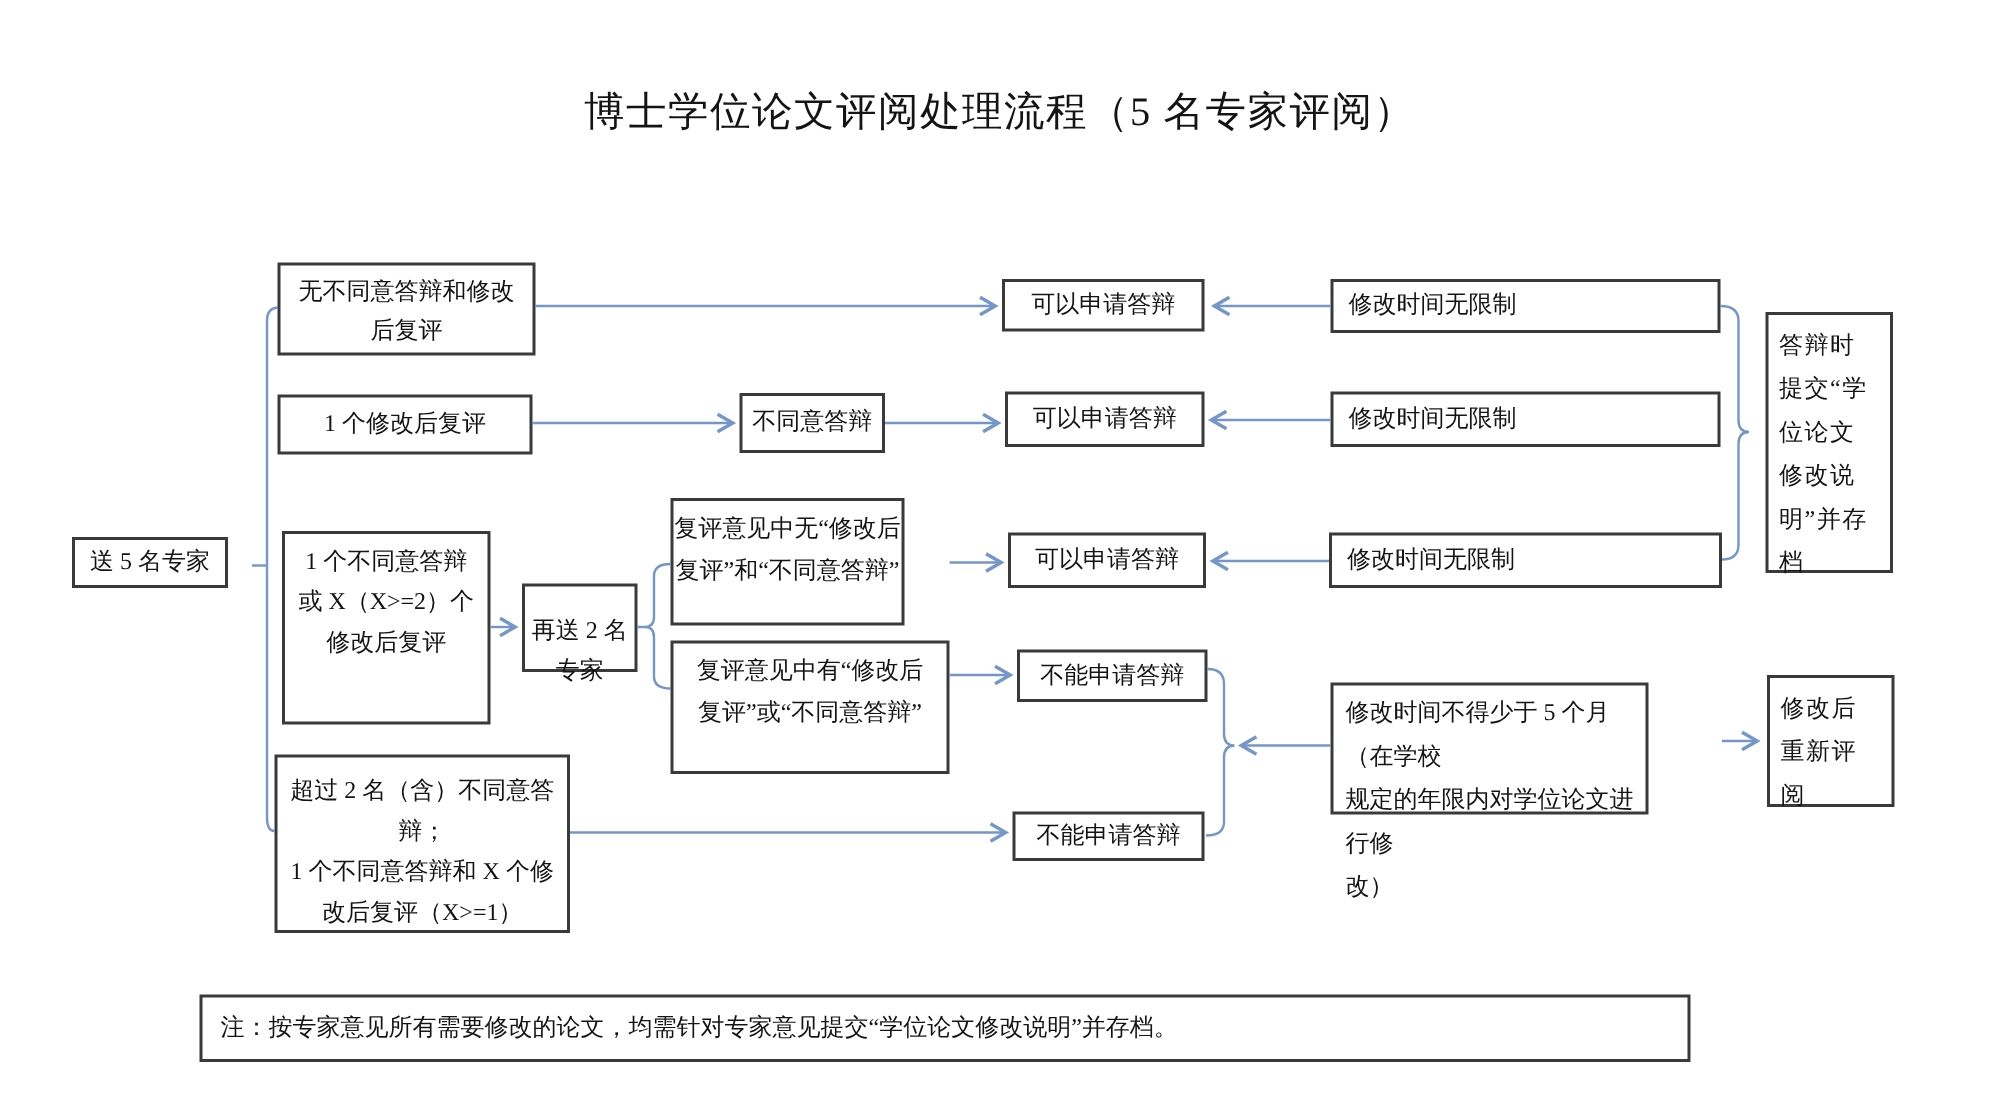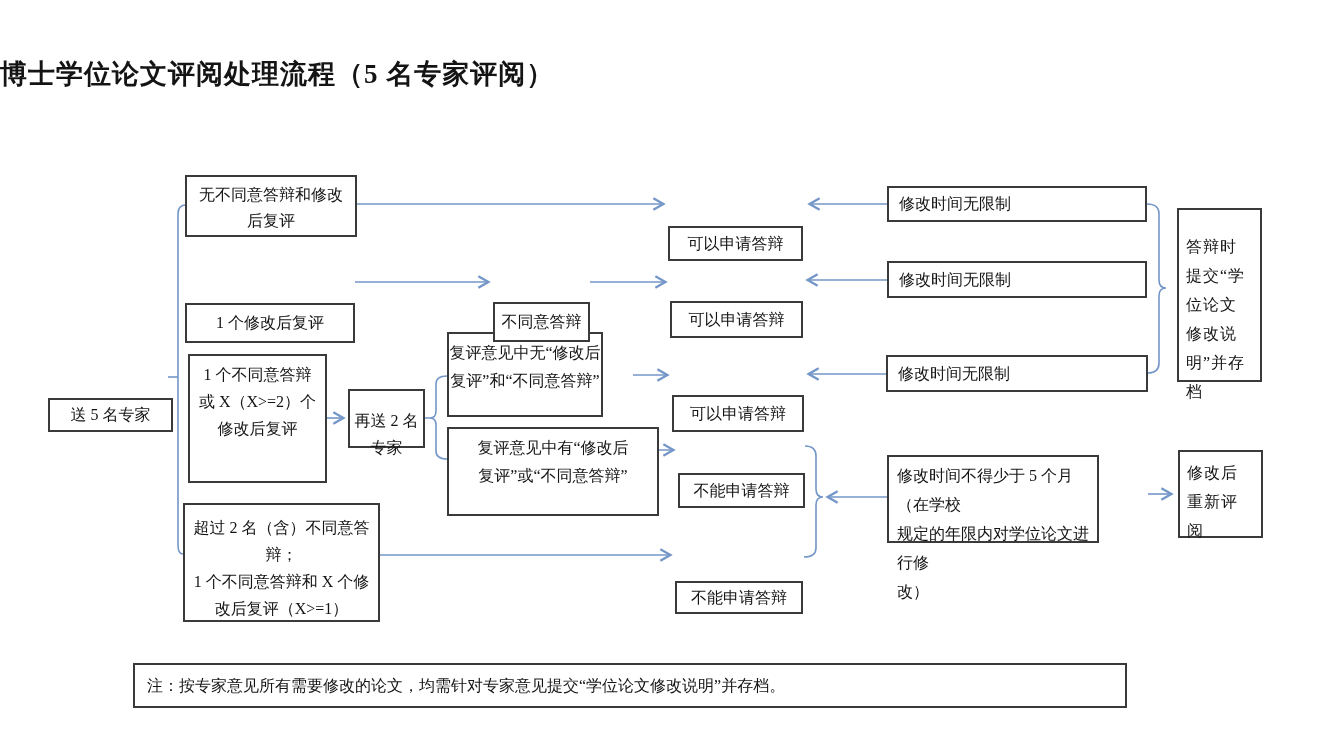--- a/index.html
+++ b/index.html
@@ -1,24 +1,24 @@
 <!DOCTYPE html>
 <html><head>
 <meta charset="utf-8">
 <style>
   html,body{margin:0;padding:0;background:#ffffff;}
   body{width:1333px;height:744px;position:relative;overflow:hidden;
        font-family:"Liberation Serif","DejaVu Serif",serif;color:#141414;}
   .stage{position:absolute;left:0;top:0;width:1333px;height:744px;}
-  .title{position:absolute;left:0;top:56px;width:1333px;text-align:left;
-         font-size:27px;font-weight:bold;letter-spacing:1px;}
+  .title{position:absolute;left:0;top:56px;width:1333px;text-align:center;
+         font-size:27px;font-weight:normal;letter-spacing:1px;}
   .node{position:absolute;box-sizing:border-box;border:2px solid #3a3a3a;
         background:#ffffff;font-size:16px;line-height:26px;
         white-space:pre-line;text-align:center;}
-  .vcenter{display:flex;align-items:center;justify-content:center;margin-top:40px;}
+  .vcenter{display:flex;align-items:center;justify-content:center;}
   .vleft{display:flex;align-items:center;justify-content:flex-start;}
   .topalign{padding-top:5px;}
   .leftText{text-align:left;}
   svg.wires{position:absolute;left:0;top:0;pointer-events:none;}
 </style>
 </head>
 <body>
 
 <div class="stage">
 
@@ -50,21 +50,21 @@
       <path d="M1147,204 Q1159,204 1159,214 L1159,280 Q1159,288 1166,288 Q1159,288 1159,296 L1159,363 Q1159,373 1148,373"></path>
 
       <path d="M633,450 L672,450" marker-end="url(#arr)"></path>
       <path d="M380,555 L669,555" marker-end="url(#arr)"></path>
       <path d="M805,446 Q816,446 816,456 L816,489 Q816,497 823,497 Q816,497 816,505 L816,548 Q816,557 804,557"></path>
       <path d="M887,497 L829,497" marker-end="url(#arr)"></path>
       <path d="M1148,494 L1170,494" marker-end="url(#arr)"></path>
     </g>
   </svg>
 
-  <div class="node vcenter" style="left:48px;top:358px;width:125px;height:34px;">送 5 名专家</div>
+  <div class="node vcenter" style="left:48px;top:358px;width:104px;height:34px;">送 5 名专家</div>
 
   <div class="node topalign" style="left:185px;top:175px;width:172px;height:62px;line-height:26px;">无不同意答辩和修改
 后复评</div>
 
   <div class="node vcenter" style="left:185px;top:263px;width:170px;height:40px;">1 个修改后复评</div>
 
   <div class="node topalign" style="left:188px;top:354px;width:139px;height:129px;line-height:27px;font-family:Liberation Serif, serif;">1 个不同意答辩
 或 X（X&gt;=2）个
 修改后复评</div>
 
@@ -72,39 +72,39 @@
 辩；
 1 个不同意答辩和 X 个修
 改后复评（X&gt;=1）</div>
 
   <div class="node" style="left:348px;top:389px;width:77px;height:59px;line-height:27px;padding-top:16px;">再送 2 名
 专家</div>
 
   <div class="node topalign" style="left:447px;top:332px;width:156px;height:85px;line-height:28px;">复评意见中无“修改后
 复评”和“不同意答辩”</div>
 
-  <div class="node topalign" style="left:447px;top:427px;width:212px;height:89px;line-height:28px;">复评意见中有“修改后
+  <div class="node topalign" style="left:447px;top:427px;width:186px;height:89px;line-height:28px;">复评意见中有“修改后
 复评”或“不同意答辩”</div>
 
   <div class="node vcenter" style="left:493px;top:262px;width:97px;height:40px;">不同意答辩</div>
 
   <div class="node vcenter" style="left:668px;top:186px;width:135px;height:35px;">可以申请答辩</div>
   <div class="node vcenter" style="left:670px;top:261px;width:133px;height:37px;">可以申请答辩</div>
   <div class="node vcenter" style="left:672px;top:355px;width:132px;height:37px;">可以申请答辩</div>
 
   <div class="node vcenter" style="left:678px;top:433px;width:127px;height:35px;">不能申请答辩</div>
   <div class="node vcenter" style="left:675px;top:541px;width:128px;height:33px;">不能申请答辩</div>
 
   <div class="node vleft" style="left:887px;top:186px;width:260px;height:36px;padding-left:10px;">修改时间无限制</div>
   <div class="node vleft" style="left:887px;top:261px;width:260px;height:37px;padding-left:10px;">修改时间无限制</div>
   <div class="node vleft" style="left:886px;top:355px;width:262px;height:37px;padding-left:10px;">修改时间无限制</div>
 
   <div class="node leftText" style="left:887px;top:455px;width:212px;height:88px;line-height:29px;padding:4px 8px;">修改时间不得少于 5 个月（在学校
 规定的年限内对学位论文进行修
 改）</div>
 
-  <div class="node leftText" style="left:1177px;top:208px;width:85px;height:174px;line-height:29px;padding:22px 7px;letter-spacing:1px;">答辩时提交“学位论文修改说明”并存档</div>
+  <div class="node leftText" style="left:1177px;top:208px;width:85px;height:174px;line-height:29px;padding:6px 7px;letter-spacing:1px;">答辩时提交“学位论文修改说明”并存档</div>
 
   <div class="node vleft" style="left:133px;top:663px;width:994px;height:45px;padding-left:12px;font-size:16px;">注：按专家意见所有需要修改的论文，均需针对专家意见提交“学位论文修改说明”并存档。</div>
 
   <div class="node leftText" style="left:1178px;top:450px;width:85px;height:88px;line-height:29px;padding:6px 7px;letter-spacing:1px;">修改后重新评阅</div>
 
 </div>
 
 </body></html>

